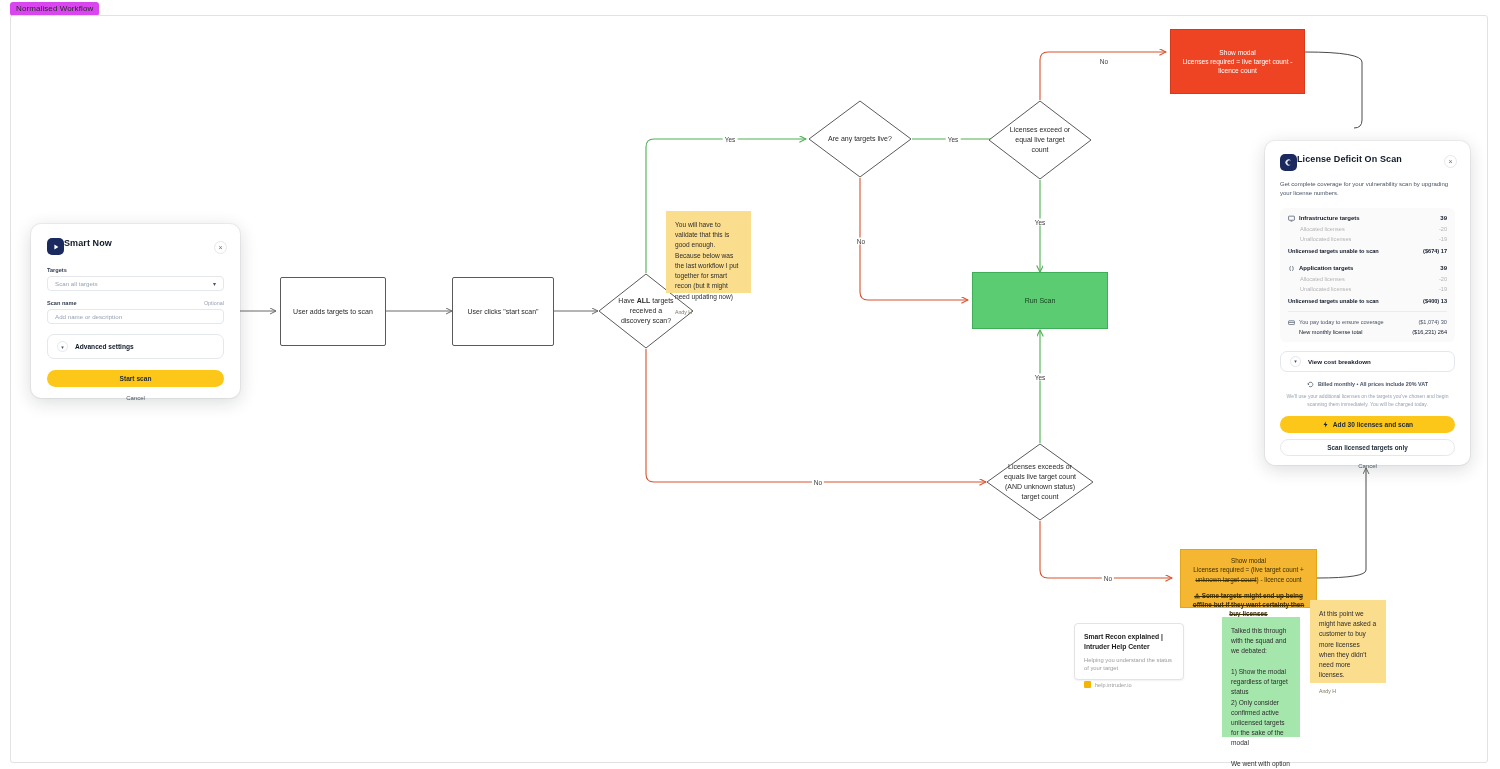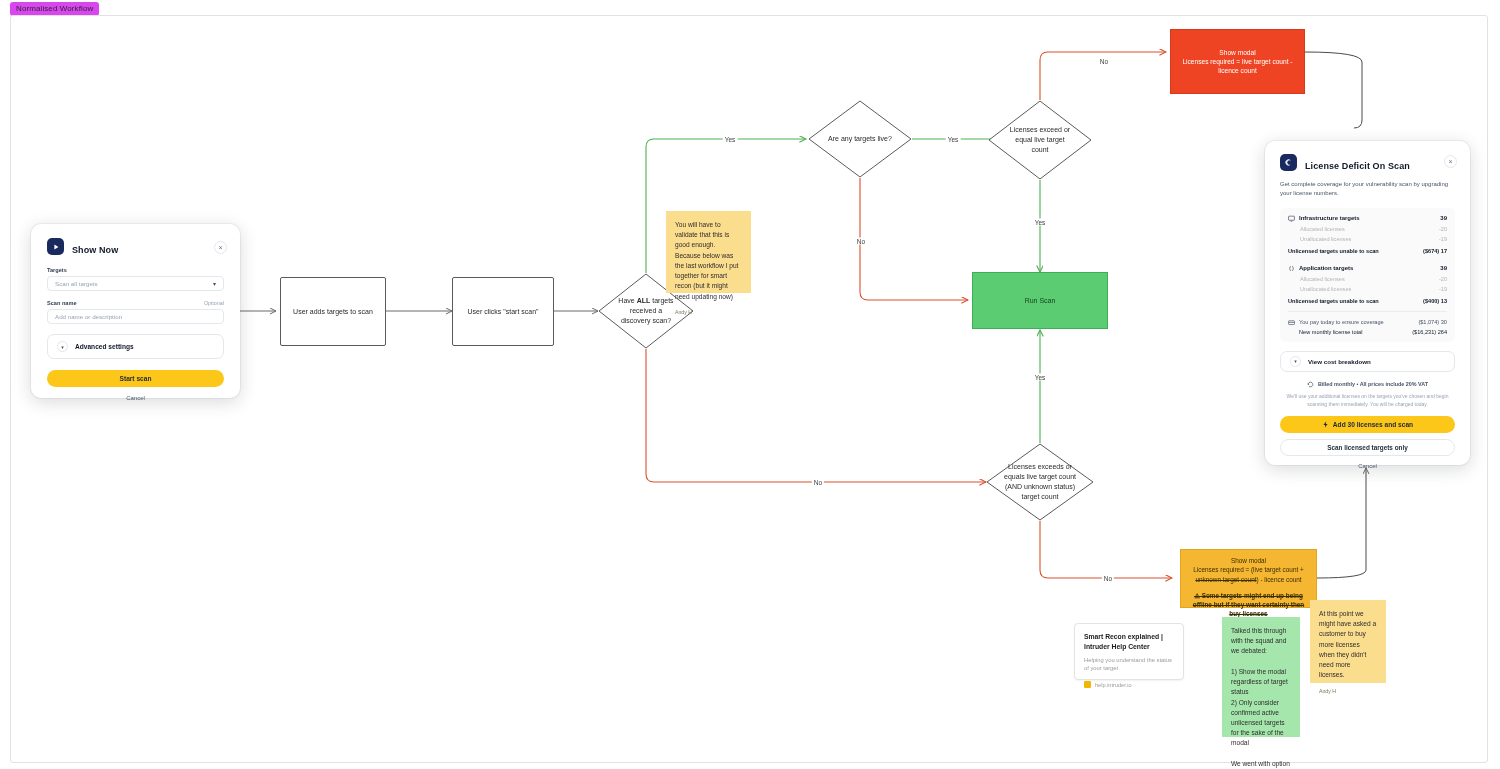--- a/index.html
+++ b/index.html
@@ -81,21 +81,21 @@
   .link-card .lc-desc  { font-size: 5.8px; color: #9b9b9b; line-height: 1.5; margin-top: 4px; }
   .link-card .lc-foot  { display: flex; align-items: center; gap: 4px; margin-top: 8px; }
   .link-card .lc-fav   { width: 7px; height: 7px; background: #f2b705; border-radius: 1px; flex: 0 0 auto; }
   .link-card .lc-url   { font-size: 5.6px; color: #9b9b9b; }
 
   
   .modal {
     position: absolute; background: #fff; border-radius: 10px;
     box-shadow: 0 4px 18px rgba(16,24,40,.16), 0 0 0 1px rgba(16,24,40,.05);
   }
-  .modal-head { display: flex; align-items: flex-end; gap: 8px; }
+  .modal-head { display: flex; align-items: flex-start; gap: 0; }
   .app-icon {
     width: 17px; height: 17px; border-radius: 5px; background: #1b2a5e;
     display: flex; align-items: center; justify-content: center; flex: 0 0 auto;
   }
   .modal-title { font-size: 9px; font-weight: bold; color: #101828; letter-spacing: .1px; }
   .close-btn {
     position: absolute; width: 13px; height: 13px; border-radius: 50%;
     border: 1px solid #e4e7ec; background: #fff; display: flex;
     align-items: center; justify-content: center; color: #667085; font-size: 7px; line-height: 1;
   }
@@ -298,21 +298,21 @@
     </div>
   </div>
 
   <div class="modal" style="left:31px; top:224px; width:209px; height:174px; padding:14px 16px;">
     <div class="modal-head">
       <span class="app-icon">
         <svg width="8" height="8" viewBox="0 0 10 10">
           <polygon points="3,2 8,5 3,8" fill="#ffffff"></polygon>
         </svg>
       </span>
-      <span class="modal-title">Show Now</span>
+      <span class="modal-title">Smart Now</span>
     </div>
     <div class="close-btn" style="right:13px; top:17px;">×</div>
 
     <div style="margin-top:12px;">
       <div class="field-label">Targets</div>
       <div class="select-box" style="margin-top:3px;">
         <span>Scan all targets</span>
         <span class="caret">▾</span>
       </div>
     </div>

